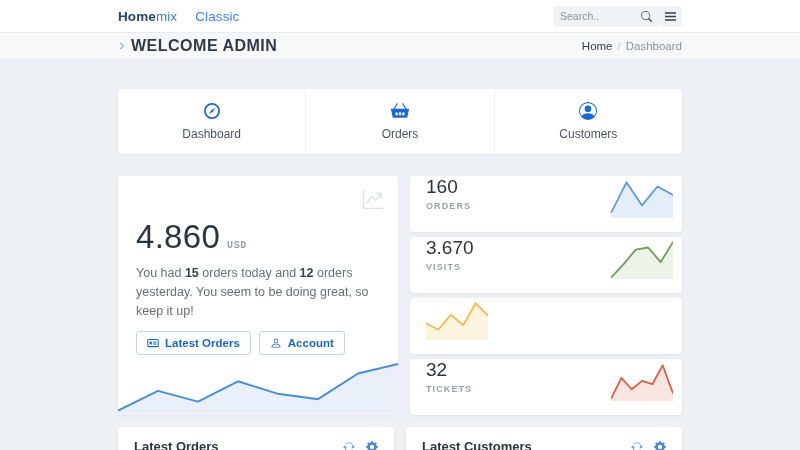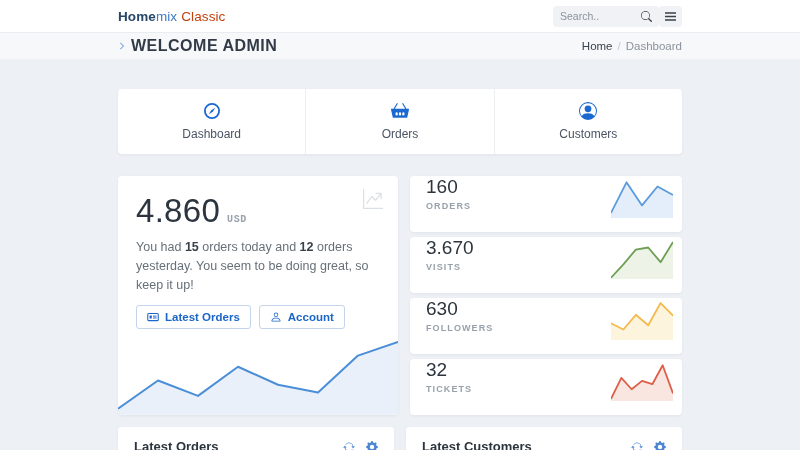--- a/index.html
+++ b/index.html
@@ -6,21 +6,21 @@
   html,body { width:800px; height:450px; overflow:hidden; }
   body { background:#edf0f4; font-family:"Liberation Sans", sans-serif; }
   .container { width:564px; margin:0 auto; }
 
   
   .top-header { height:33px; background:#fff; border-bottom:1px solid #e9edf0; display:flex; align-items:center; }
   .top-header .container { display:flex; align-items:center; justify-content:space-between; }
   .logo { font-size:13.5px; cursor:pointer; letter-spacing:.1px; }
   .logo-dash { font-weight:700; color:#25476a; }
   .logo-mix { font-weight:400; color:#3e7dc4; }
-  .logo-variant { font-weight:400; color:#c2410c; margin-left:4px; }
+  .logo-variant { font-weight:400; color:#3b82f6; margin-left:18px; }
   .header-right { display:flex; align-items:flex-start; }
   .search-box { width:106px; height:21px; background:#f0f2f5; border-radius:4px; display:flex; align-items:center; padding:0 7px; }
   .search-box input { flex:1; border:none; background:transparent; outline:none; font-size:10.5px; color:#575e66; font-family:"Liberation Sans", sans-serif; min-width:0; }
   .search-box input::placeholder { color:#8a929c; }
   .search-box svg { flex:none; color:#3f464e; }
   .hamburger-btn { width:23px; height:21px; background:#f0f2f5; border:none; border-radius:4px; display:flex; align-items:center; justify-content:center; cursor:pointer; color:#3a4149; }
 
   
   .hero-bar { height:26px; background:#f7f8fa; display:flex; align-items:center; }
   .hero-bar .container { display:flex; align-items:center; justify-content:space-between; }
@@ -36,21 +36,21 @@
   .card-shadow { background:#fff; border-radius:4px; box-shadow:0 1px 3px rgba(30,40,60,.06); }
 
   .nav-block { display:flex; height:65px; margin-bottom:22px; }
   .nav-cell { flex:1; display:flex; flex-direction:column; align-items:center; justify-content:center; gap:7px; border-right:1px solid #edf0f3; cursor:pointer; }
   .nav-cell:last-child { border-right:none; }
   .nav-cell .nav-icon { color:#1b68d1; height:18px; }
   .nav-label { font-size:12px; color:#4a5463; font-weight:500; }
 
   .main-row { display:flex; gap:12px; }
   .left-card { width:280px; height:239px; position:relative; display:flex; flex-direction:column; overflow:hidden; }
-  .left-card-body { padding:16px 18px 0; }
+  .left-card-body { padding:16px 18px 0;margin-top:26px; }
   .amount-row { display:flex; align-items:baseline; gap:7px; }
   .amount { font-size:33px; font-weight:500; color:#2b343f; letter-spacing:.3px; }
   .currency { font-size:10px; font-weight:700; color:#99a1ac; letter-spacing:.6px;font-family:Liberation Mono, monospace; }
   .orders-text { font-size:12.5px; color:#677078; line-height:1.5; margin:8px 0 11px; width:252px; }
   .orders-text b { color:#39424c; }
   .btn-row { display:flex; gap:8px; }
   .btn { display:inline-flex; align-items:center; gap:6px; padding:5px 10px; background:#fff; border:1px solid #c3d4ec; border-radius:3px; color:#1a66c9; font-size:11.5px; font-weight:700; font-family:"Liberation Sans", sans-serif; cursor:pointer; }
   .chart-corner-icon { position:absolute; top:13px; right:15px; color:#dbe0e7; }
   .main-chart { margin-top:auto; display:block; width:280px; height:108px; }
 
@@ -185,24 +185,20 @@
         <div>
           <div class="stat-value">3.670</div>
           <div class="stat-label">VISITS</div>
         </div>
         <svg class="sparkline" viewBox="0 0 100 100" preserveAspectRatio="none">
           <polygon class="area" stroke="none" points="0.00,97.00 20.00,65.00 40.00,30.00 60.00,25.00 80.00,60.00 100.00,12.00 100,100 0,100" fill="#edf3e7"></polygon>
           <polyline class="line" fill="none" stroke-width="1.8" stroke-linejoin="round" vector-effect="non-scaling-stroke" points="0.00,97.00 20.00,65.00 40.00,30.00 60.00,25.00 80.00,60.00 100.00,12.00" stroke="#6f9e55"></polyline>
         </svg>
       </div>
       <div class="stat-card card-shadow">
-        <div>
-          <div class="stat-value">630</div>
-          <div class="stat-label">FOLLOWERS</div>
-        </div>
         <svg class="sparkline" viewBox="0 0 100 100" preserveAspectRatio="none">
           <polygon class="area" stroke="none" points="0.00,60.00 20.00,75.00 40.00,40.00 60.00,65.00 80.00,12.00 100.00,42.00 100,100 0,100" fill="#fdf4dd"></polygon>
           <polyline class="line" fill="none" stroke-width="1.8" stroke-linejoin="round" vector-effect="non-scaling-stroke" points="0.00,60.00 20.00,75.00 40.00,40.00 60.00,65.00 80.00,12.00 100.00,42.00" stroke="#f3bb4f"></polyline>
         </svg>
       </div>
       <div class="stat-card card-shadow">
         <div>
           <div class="stat-value">32</div>
           <div class="stat-label">TICKETS</div>
         </div>

